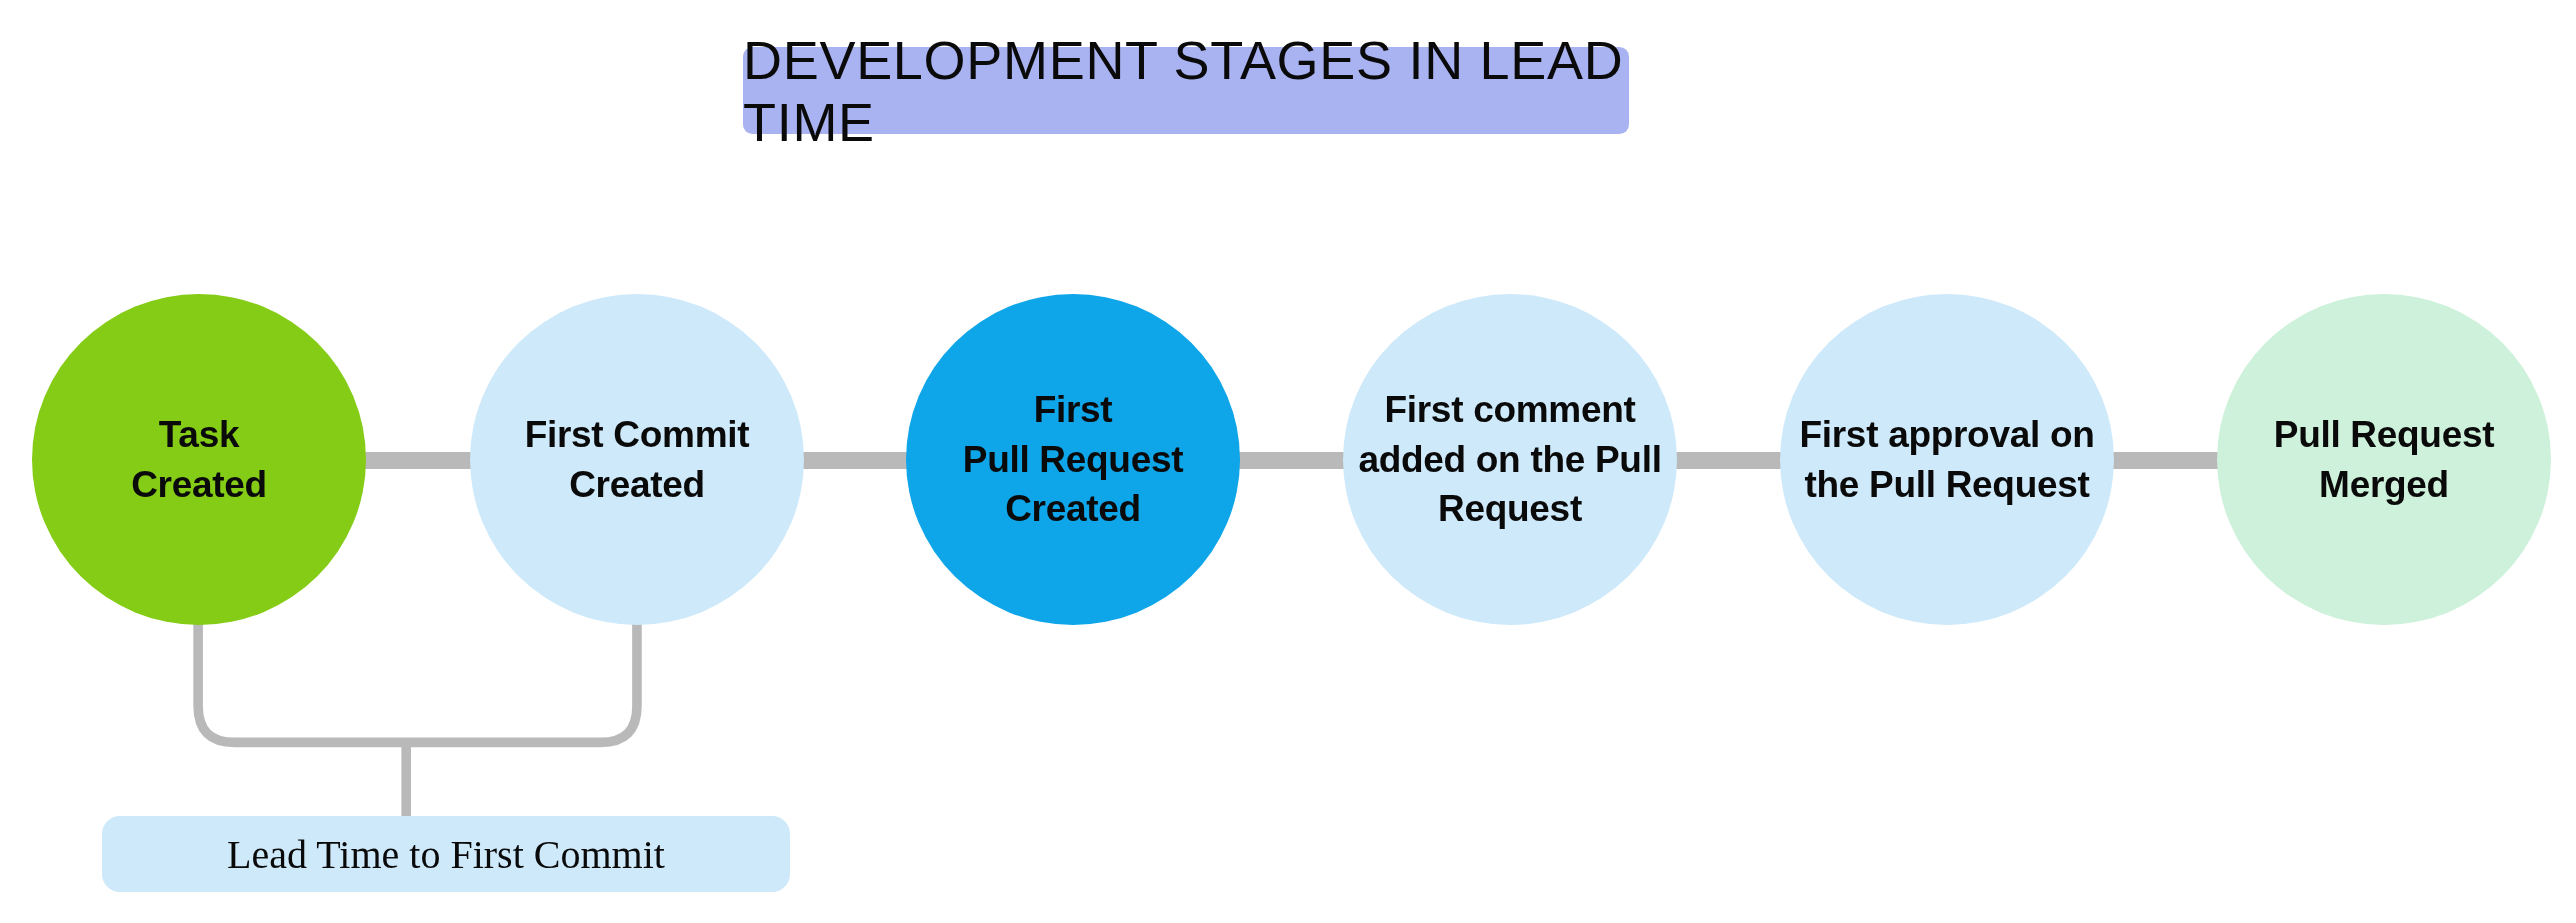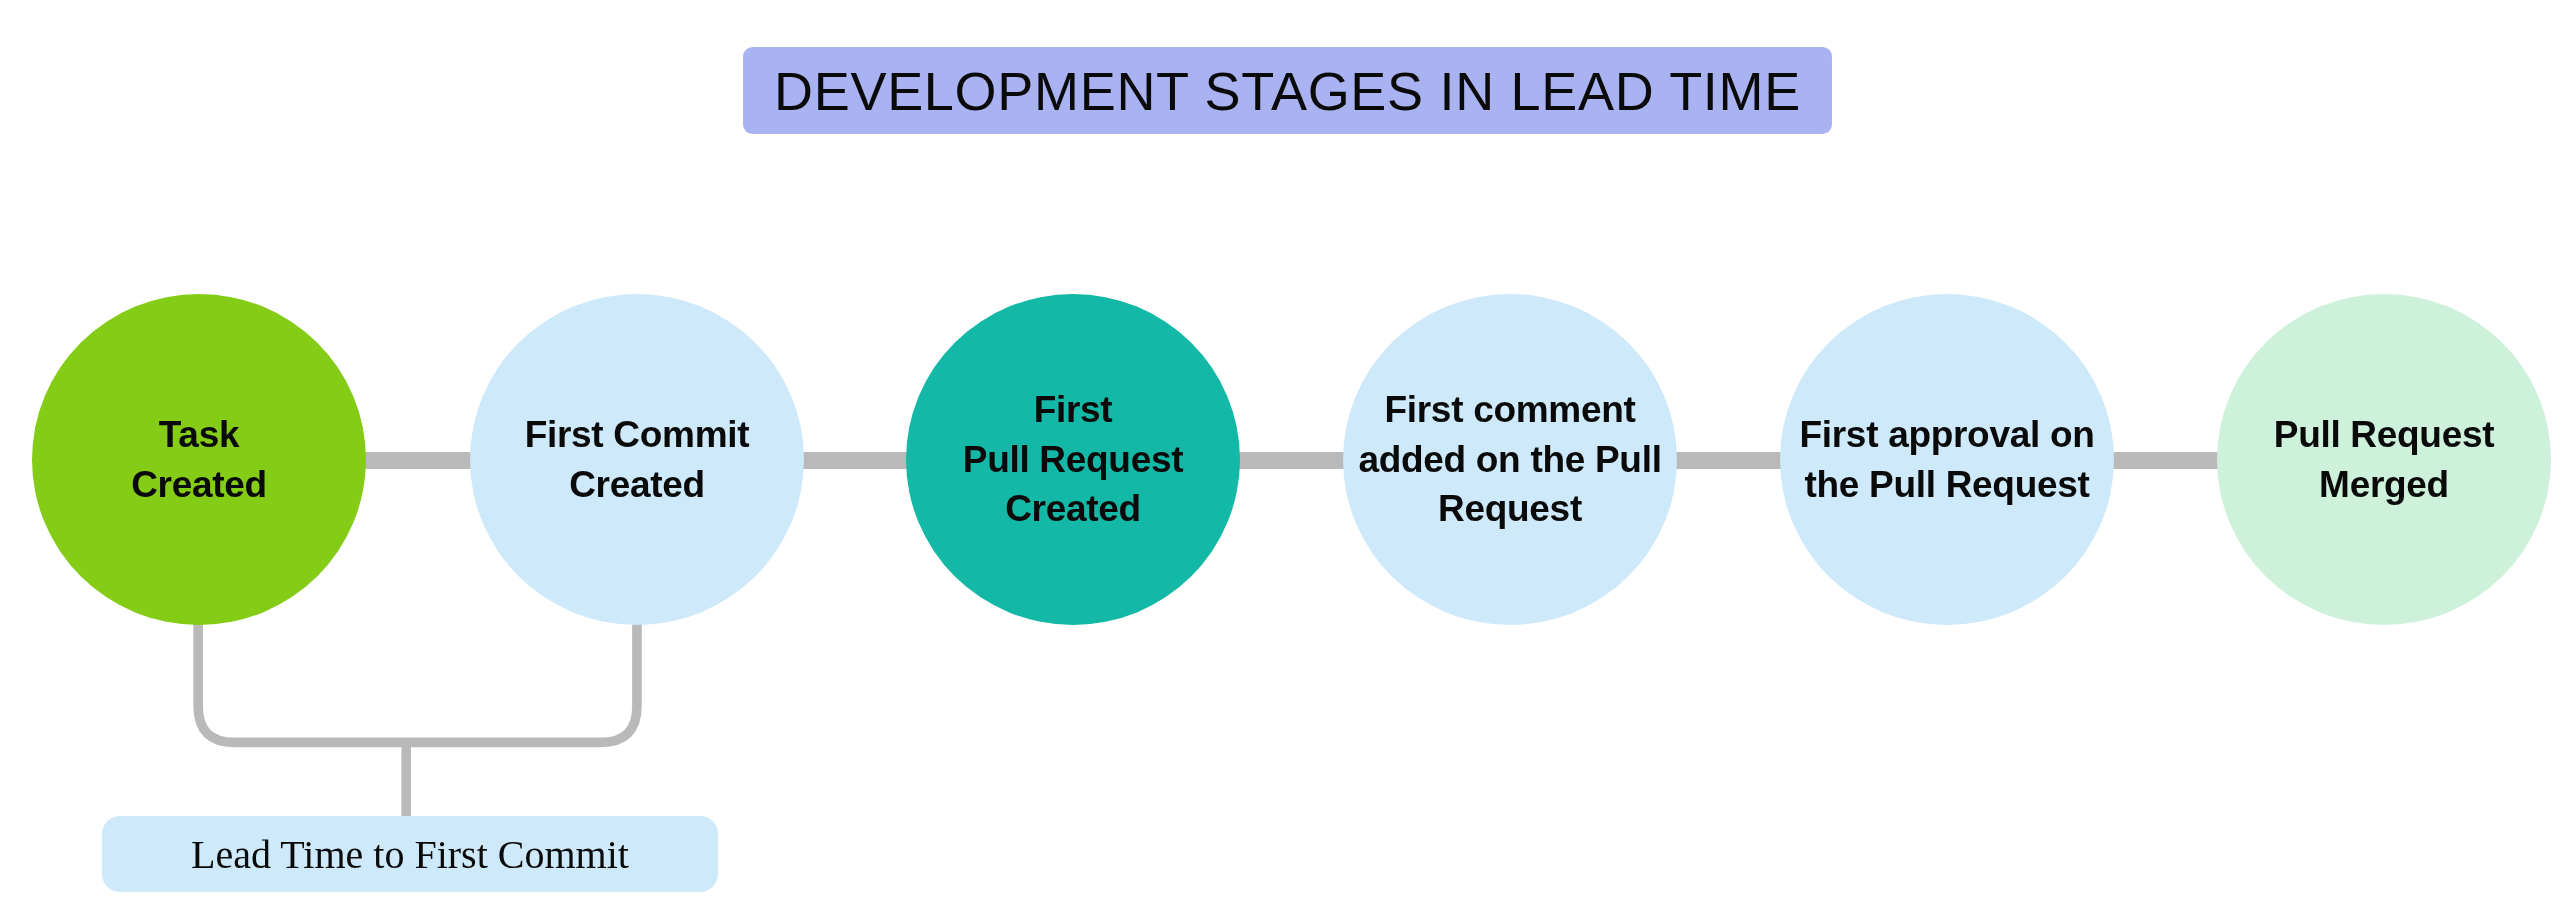--- a/index.html
+++ b/index.html
@@ -13,21 +13,21 @@
     height: 923px;
     background: #ffffff;
     overflow: hidden;
     font-family: "Liberation Sans", sans-serif;
     color: #0a0a0a;
   }
   .title {
     position: absolute;
     left: 743px;
     top: 47px;
-    width: 1089px;
+    width: 886px;
     height: 87px;
     border-radius: 9.6px;
     display: flex;
     align-items: center;
     justify-content: center;
     font-size: 54px;
     font-weight: 400;
     letter-spacing: 0.7px;
     white-space: pre-line;
     color: #0a0a0a;
@@ -71,21 +71,21 @@
   .stage-1 { left: 32px; }
   .stage-2 { left: 470px; }
   .stage-3 { left: 906px; }
   .stage-4 { left: 1343px; }
   .stage-5 { left: 1780px; }
   .stage-6 { left: 2217px; }
   .annotation {
     position: absolute;
     left: 102px;
     top: 816px;
-    width: 616px;
+    width: 688px;
     height: 76px;
     border-radius: 18px;
     display: flex;
     align-items: center;
     justify-content: center;
     text-align: center;
     font-size: 40px;
     font-weight: 400;
     font-family: cursive;
     white-space: pre-line;
@@ -109,21 +109,21 @@
   <div class="stage stage-1" style="background: #84cc16;">
     <span>Task
 Created</span>
   </div>
 
   <div class="stage stage-2" style="background: rgb(205, 233, 250);">
     <span>First Commit
 Created</span>
   </div>
 
-  <div class="stage stage-3" style="background: #14b8a6;">
+  <div class="stage stage-3" style="background: #0ea5e9;">
     <span>First
 Pull Request
 Created</span>
   </div>
 
   <div class="stage stage-5" style="background: rgb(205, 233, 250);">
     <span>First approval on
 the Pull Request</span>
   </div>
 

